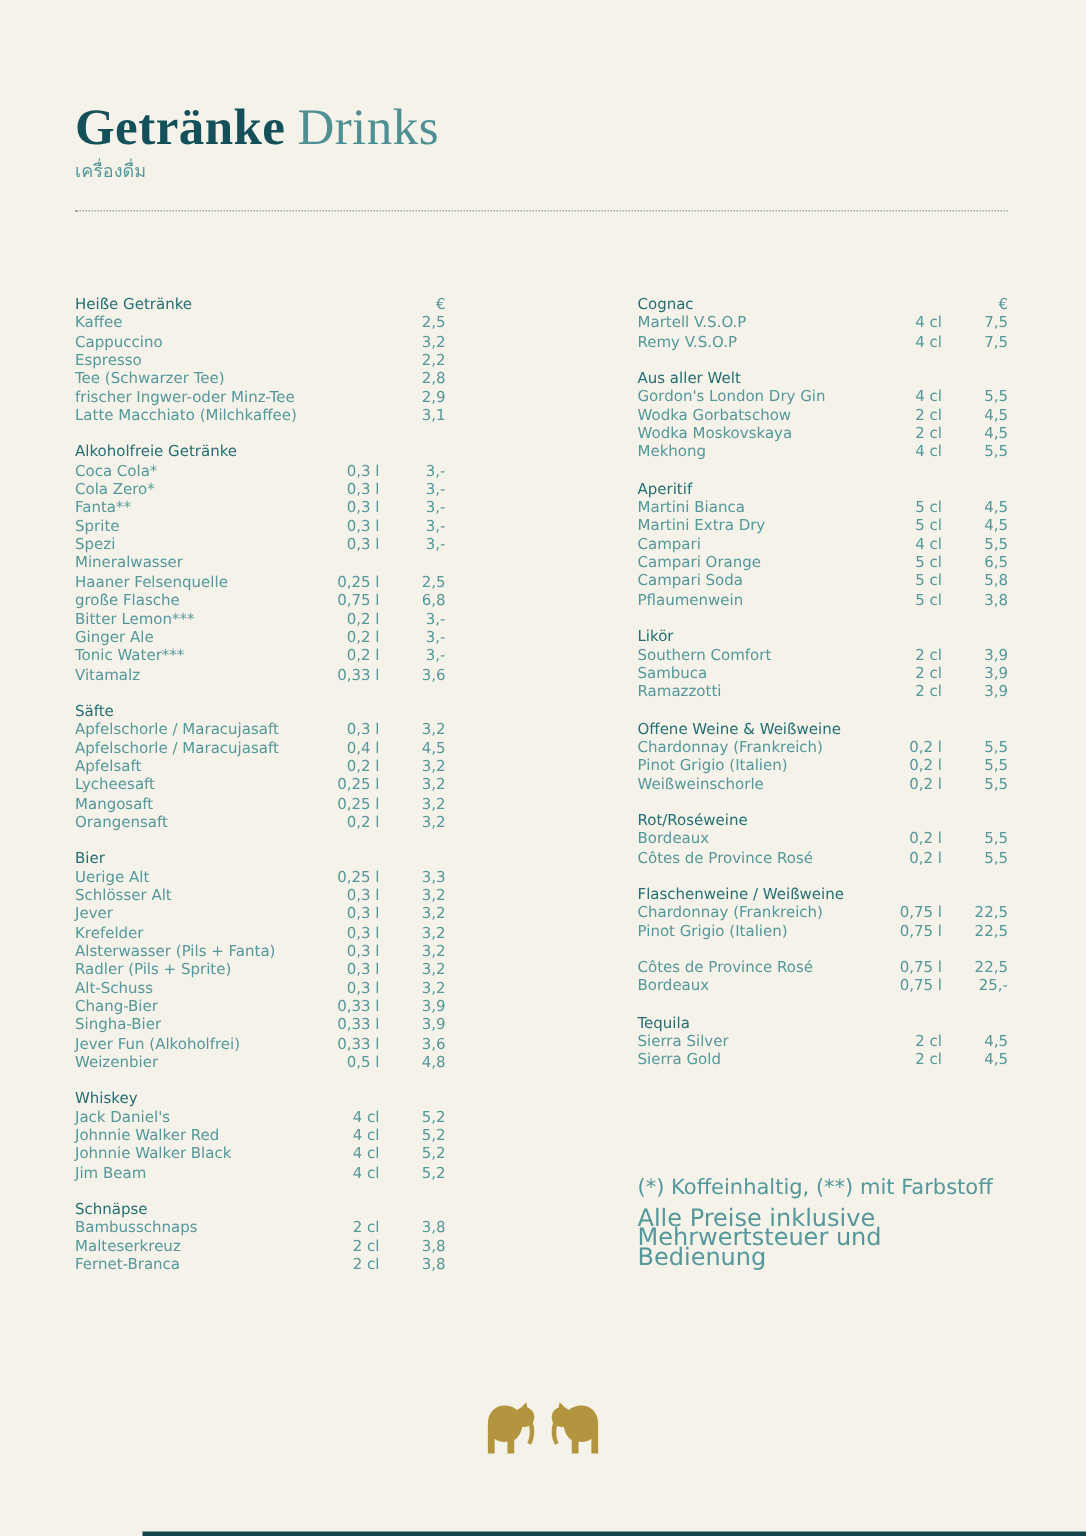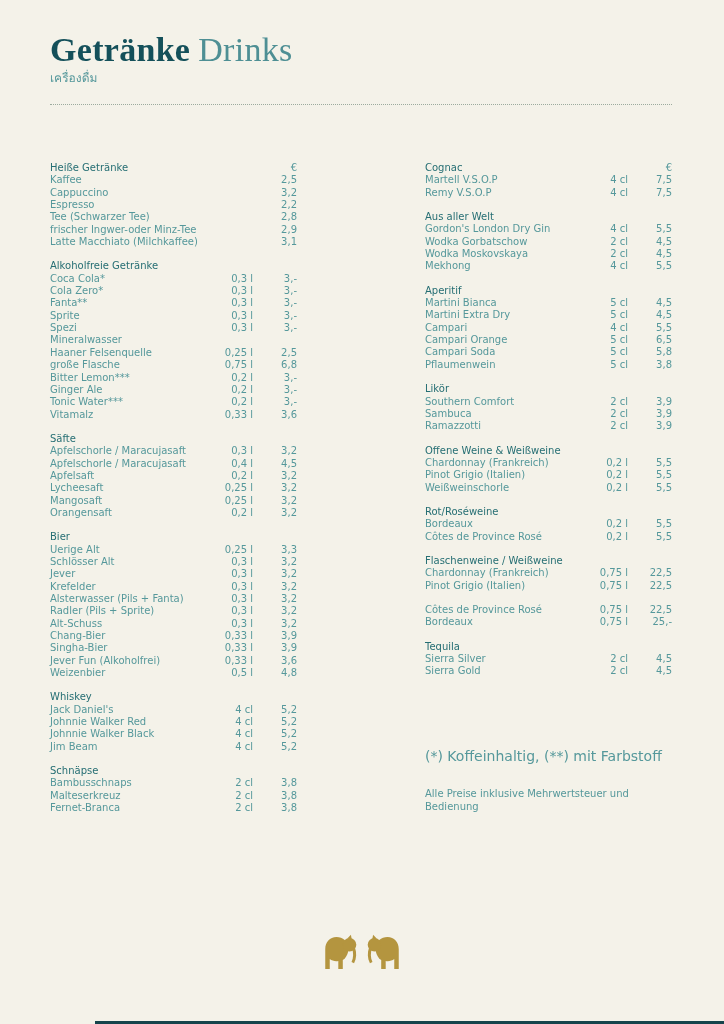--- a/index.html
+++ b/index.html
@@ -13,41 +13,41 @@
     --bottom-bar:#16444c;
   }
   *{box-sizing:border-box;}
   html,body{margin:0;padding:0;}
   body{
     width:724px;height:1024px;
     background:var(--background);
     font-family:"DejaVu Sans",sans-serif;
     position:relative;overflow:hidden;
   }
-  .page{padding:32px 52px 0 50px;}
+  .page{padding:68px 52px 0 50px;}
   h1{
     margin:0;
     font-family:"Liberation Serif",serif;
     font-weight:700;font-size:34px;line-height:36px;
     color:var(--title-primary);letter-spacing:.3px;
   }
   h1 .t-accent{color:var(--title-accent);font-weight:400;margin-left:8px;}
   .thai{margin-top:2px;font-size:12px;line-height:16px;color:var(--item-text);}
   .divider{margin-top:18px;border-top:1.5px dotted var(--divider);height:0;}
   .menu-columns{margin-top:57px;display:flex;gap:128px;align-items:flex-start;}
   .menu-col{flex:1;min-width:0;}
   .menu-section{margin-bottom:12px;}
   .row{display:flex;font-size:10px;line-height:12.35px;color:var(--item-text);}
   .row .name{flex:1;white-space:nowrap;}
   .row .qty{width:54px;text-align:right;white-space:nowrap;}
   .row .price{width:44px;text-align:right;white-space:nowrap;}
   .row.head .name{font-weight:400;color:var(--section-heading);}
   .row.head .price{font-weight:400;color:var(--item-text);}
   .footnotes{margin-top:72px;font-size:14px;line-height:13px;color:var(--item-text);}
-  .price-note{margin-top:24px;font-size:10px;line-height:13px;color:var(--item-text);}
+  .price-note{margin-top:6px;font-size:16px;line-height:13px;color:var(--item-text);}
   .elephants{
     position:absolute;top:930px;left:0;right:0;
     display:flex;justify-content:center;gap:6px;
     color:var(--elephant-gold);
   }
   .elephant svg{display:block;}
   .elephant.mirrored svg{transform:scaleX(-1);}
   .bottom-bar{position:absolute;bottom:0;left:95px;right:0;height:3px;background:var(--bottom-bar);}
 </style>
 </head>

